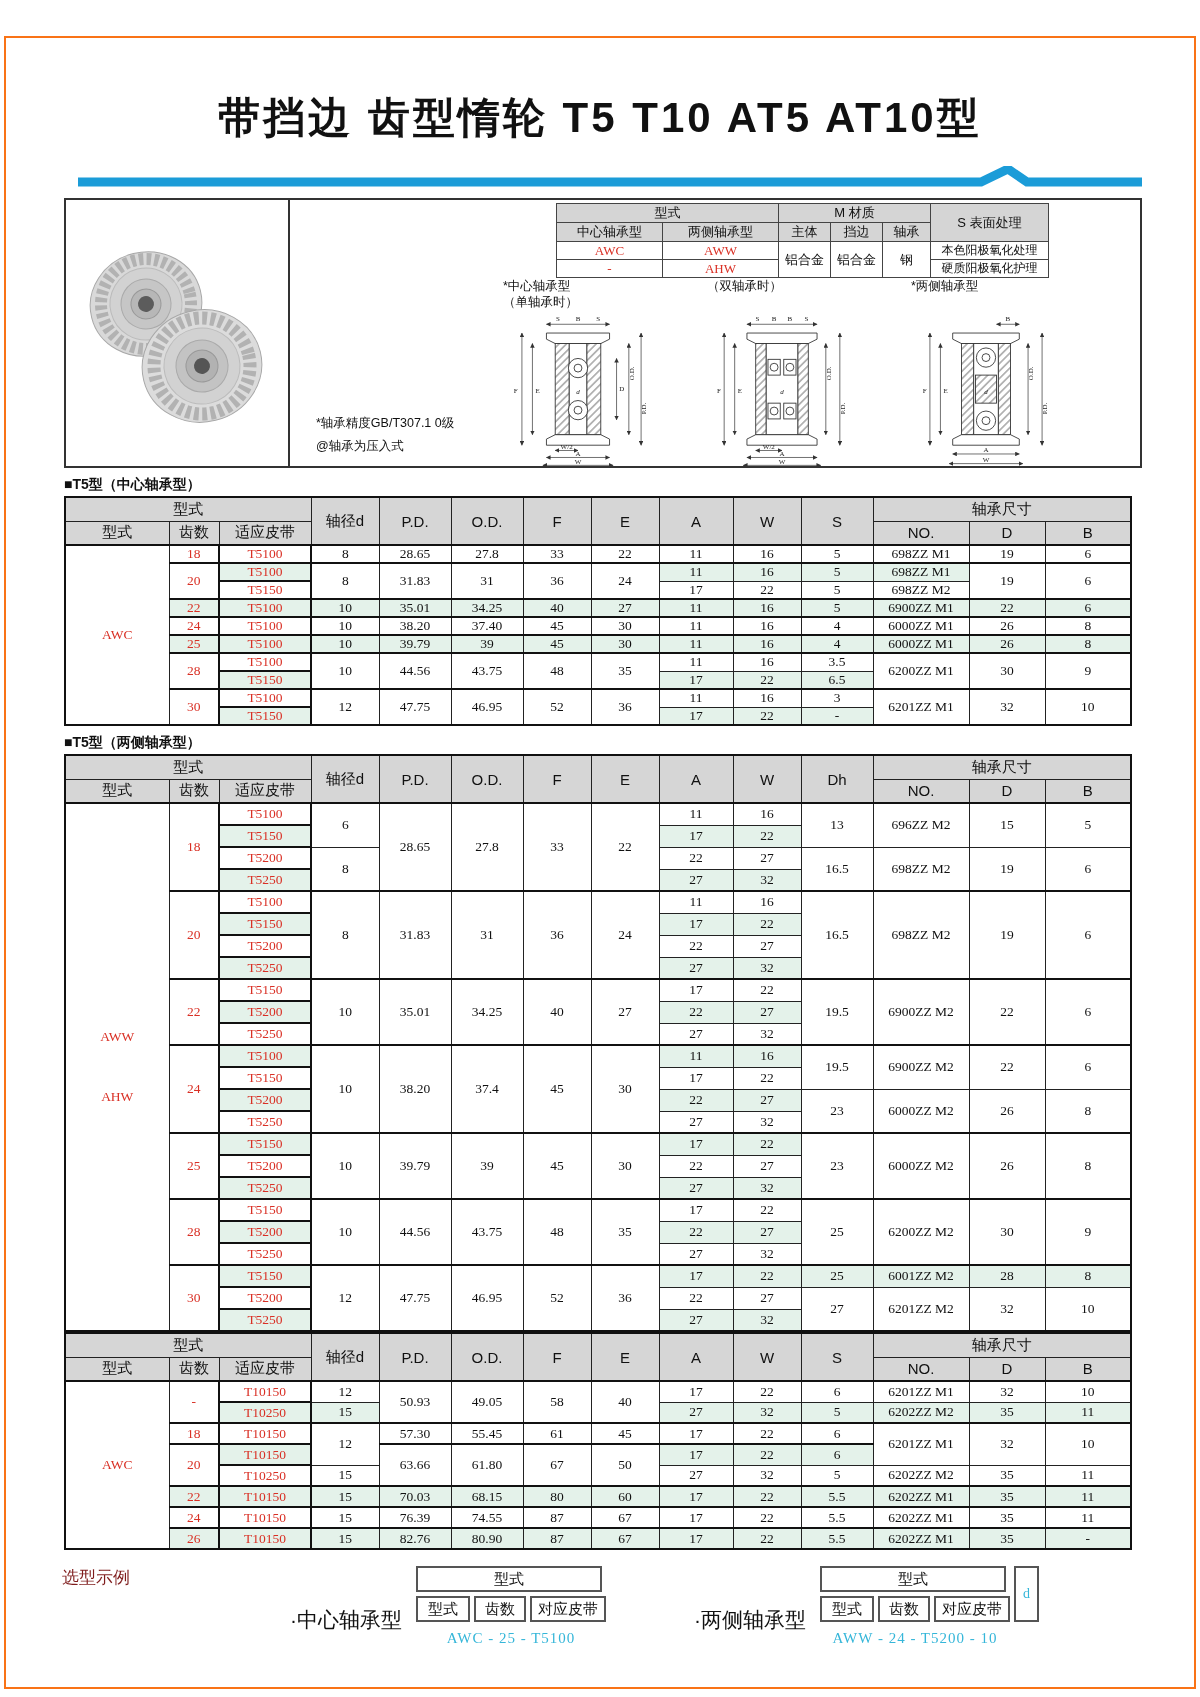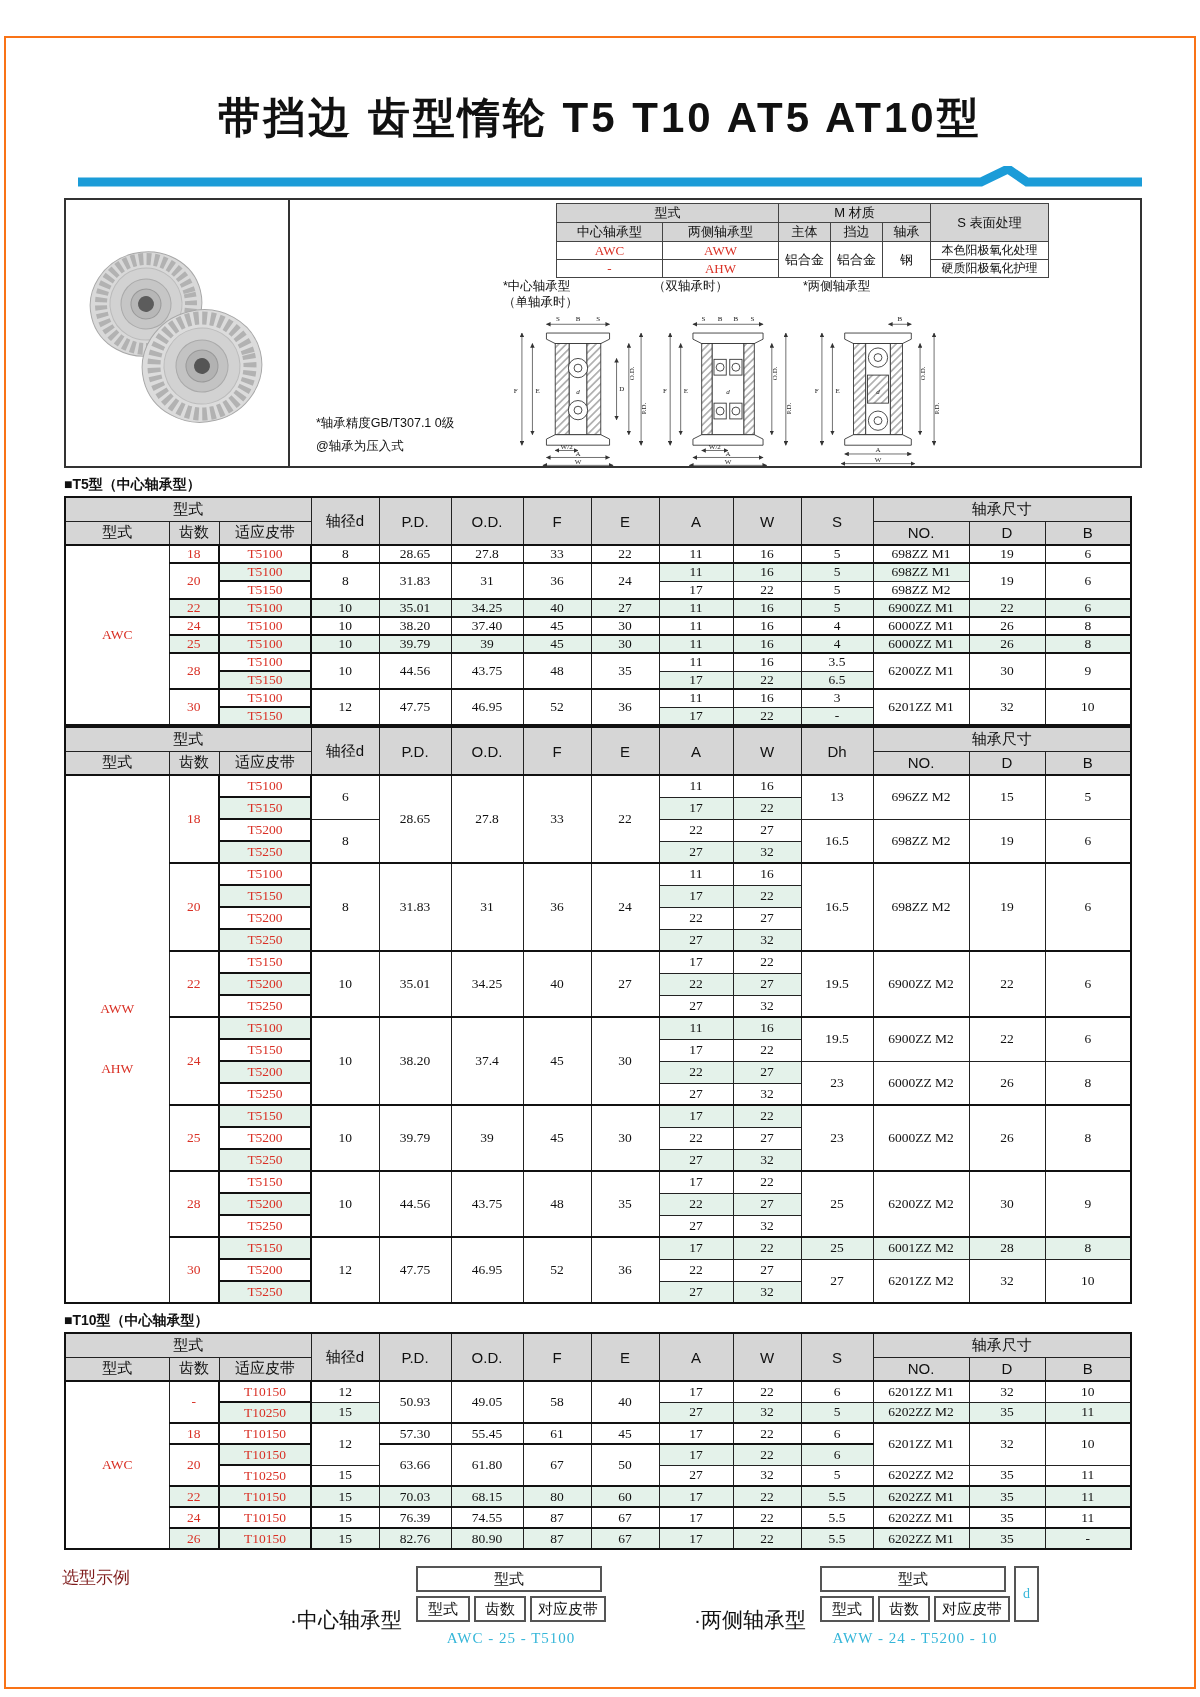--- a/index.html
+++ b/index.html
@@ -17,21 +17,21 @@
           display:flex; }
   .photo { width:224px; border-right:2px solid #333; display:flex;
            align-items:center; justify-content:center; background:#fff; }
   .iright { flex:1; position:relative; }
   .spec { position:absolute; left:266px; top:3px; border-collapse:collapse;
           font-size:13px; background:#fff; }
   .spec th, .spec td { border:1px solid #444; text-align:center; padding:0 6px; height:18px; }
   .spec th { background:#d5d5d5; font-weight:normal; }
   .spec td.r { color:#d93025; font-family:"Liberation Serif", serif; }
   .spec td.sm { font-size:12px; padding:0 4px; }
-  .diag-row { position:absolute; left:213px; top:78px; display:flex; }
+  .diag-row { position:absolute; left:213px; top:78px; display:flex; gap:54px; }
   .dg figcaption { font-size:12.5px; line-height:1.3; height:34px; }
   .dg svg { display:block; }
   .notes { position:absolute; left:26px; top:212px; font-size:12.5px; line-height:1.8; }
 
   
   .sec { margin:8px 6px 2px 58px; font-size:14px; font-weight:bold; }
   .dtab { margin-left:58px; border-collapse:collapse; table-layout:fixed;
           text-align:center; border:2px solid #111; }
   .dtab th { background:#d6d6d6; border:1px solid #222; font-weight:normal;
              font-size:15px; height:24px; padding:0; }
@@ -430,20 +430,21 @@
         </tr>
         <tr style="height: 16px;">
           <td class="b">T5150</td>
           <td>17</td>
           <td>22</td>
           <td>-</td>
         </tr>
       </tbody>
     </table>
 
+  <div class="sec">■T5型（两侧轴承型）</div>
   <table class="dtab">
       <colgroup>
         <col style="width: 104px;">
         <col style="width: 50px;">
         <col style="width: 92px;">
         <col style="width: 68px;">
         <col style="width: 72px;">
         <col style="width: 72px;">
         <col style="width: 68px;">
         <col style="width: 68px;">
@@ -680,21 +681,20 @@
           <td rowspan="2">10</td>
         </tr>
         <tr style="height: 22px;">
           <td class="b">T5250</td>
           <td>27</td>
           <td>32</td>
         </tr>
       </tbody>
     </table>
 
-  <div class="sec">■T10型（中心轴承型）</div>
   <table class="dtab">
       <colgroup>
         <col style="width: 104px;">
         <col style="width: 50px;">
         <col style="width: 92px;">
         <col style="width: 68px;">
         <col style="width: 72px;">
         <col style="width: 72px;">
         <col style="width: 68px;">
         <col style="width: 68px;">

